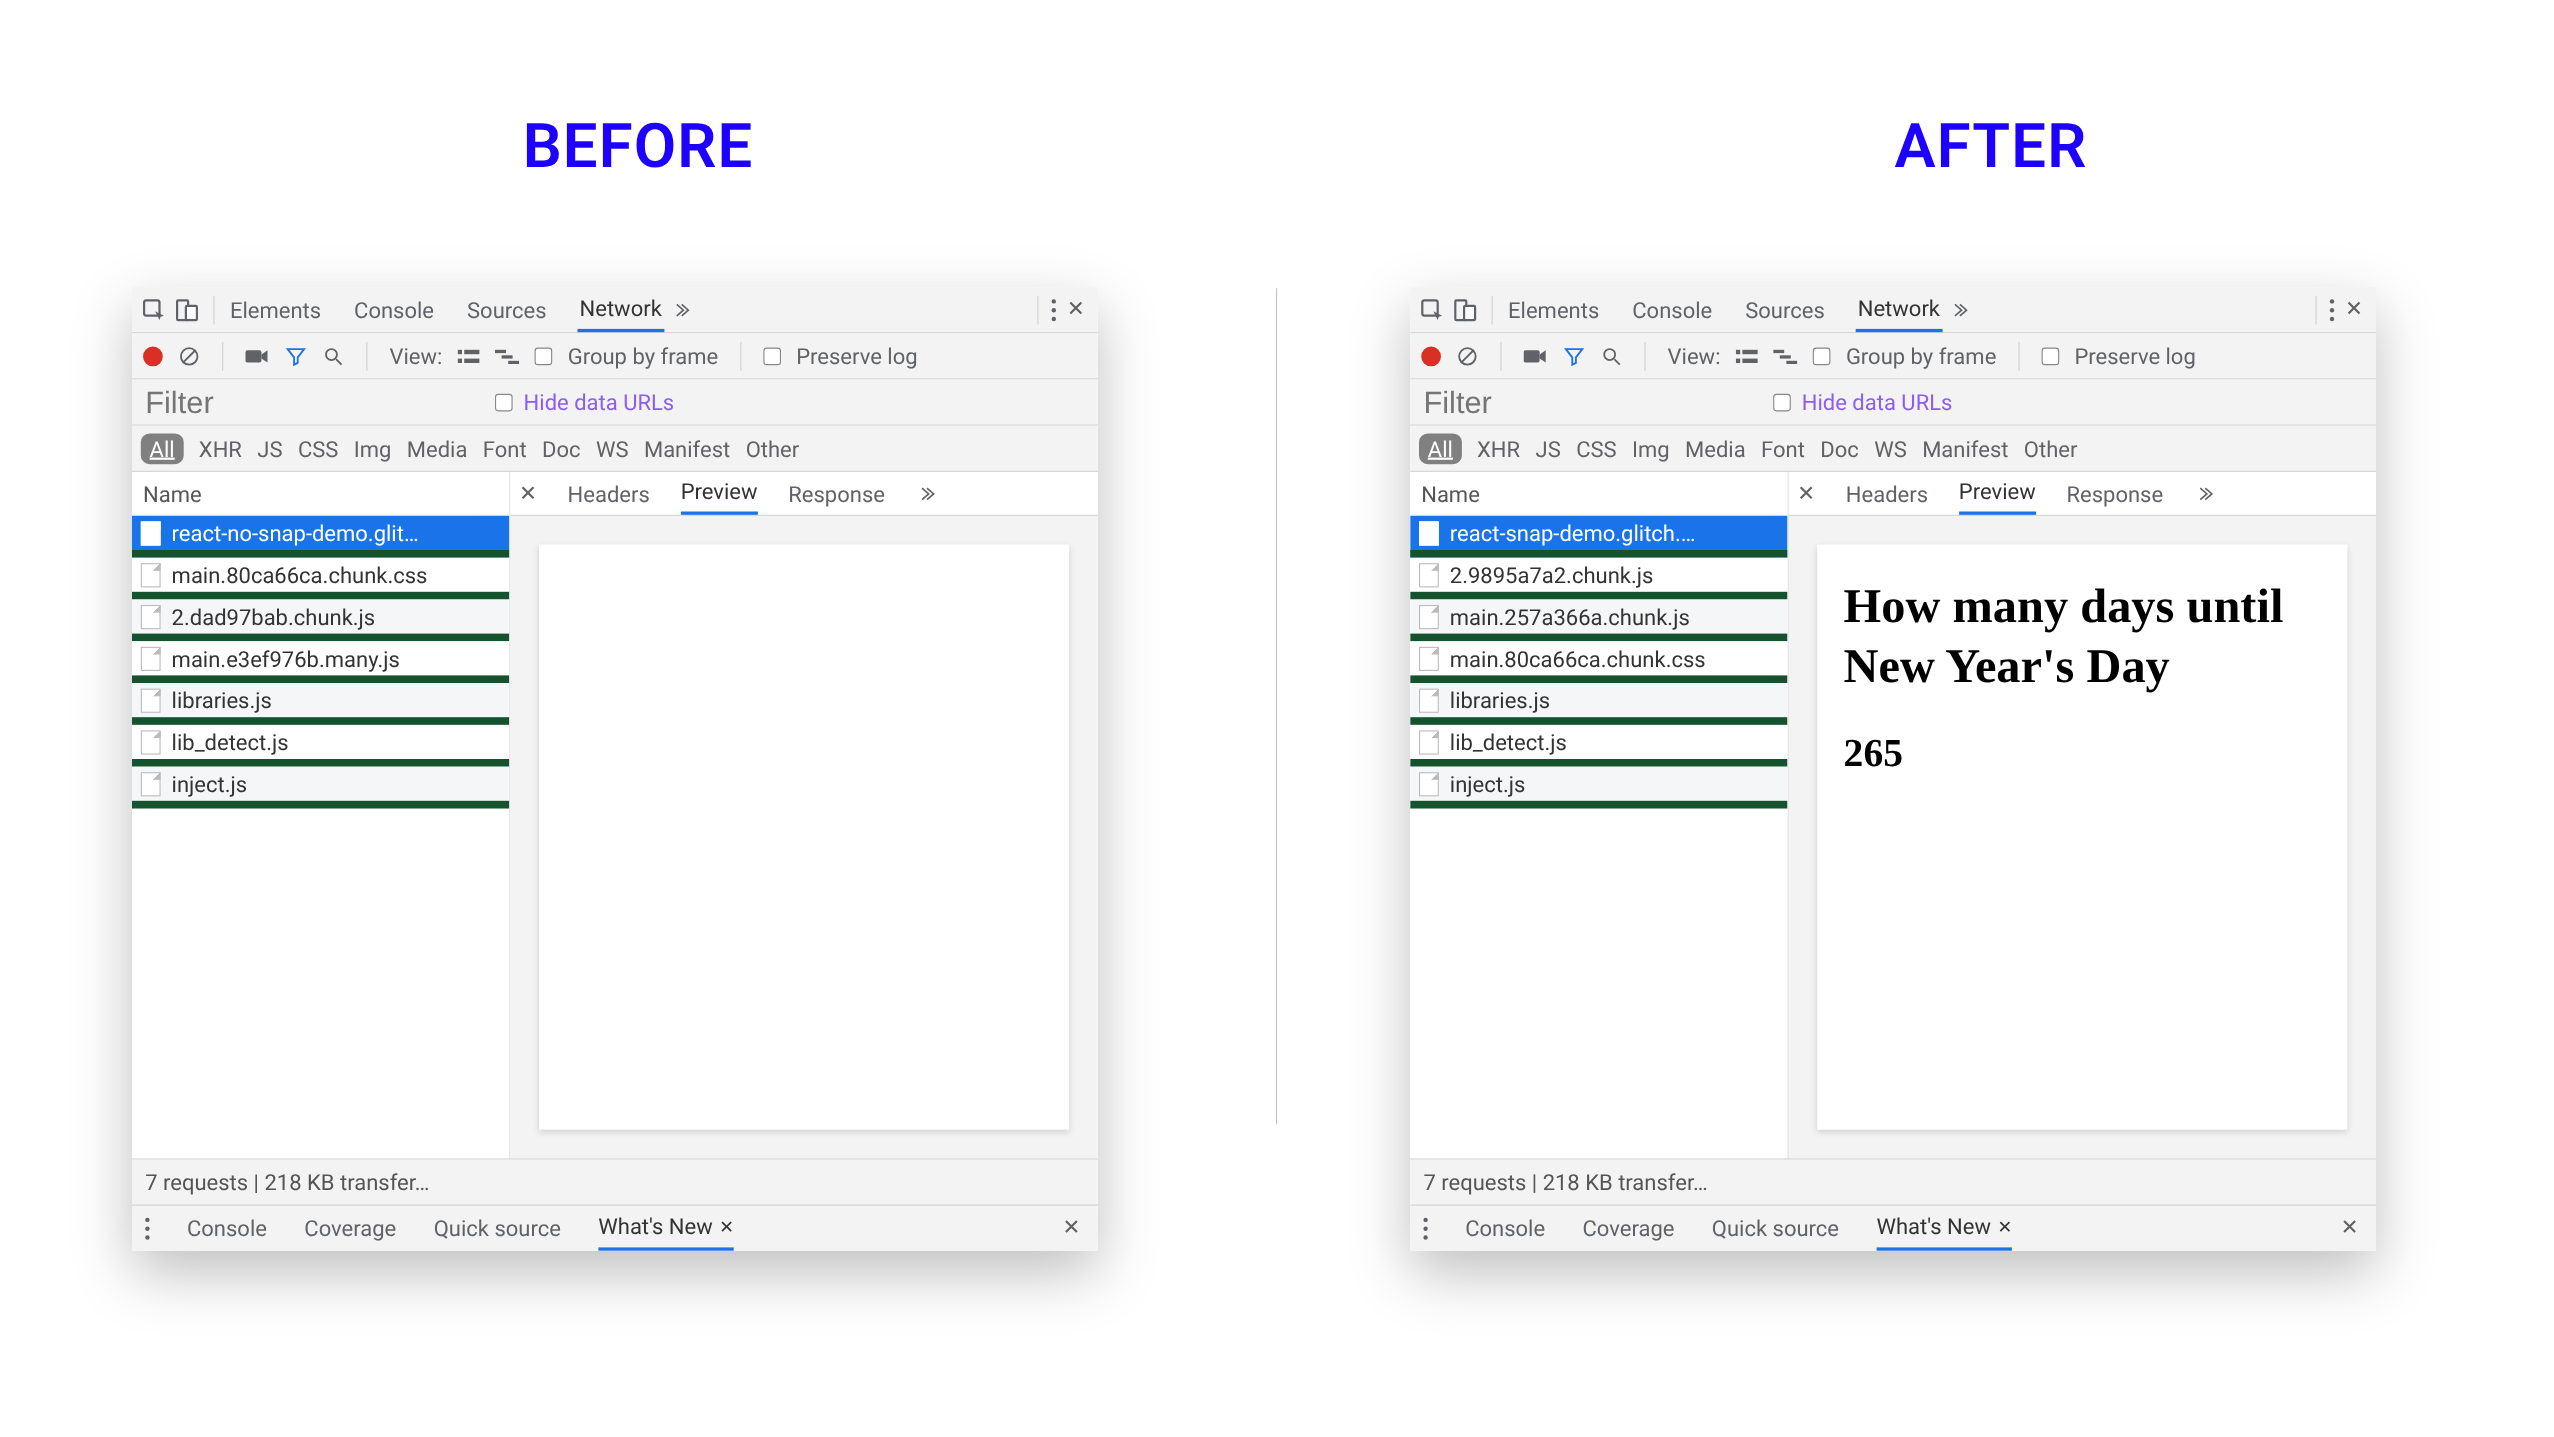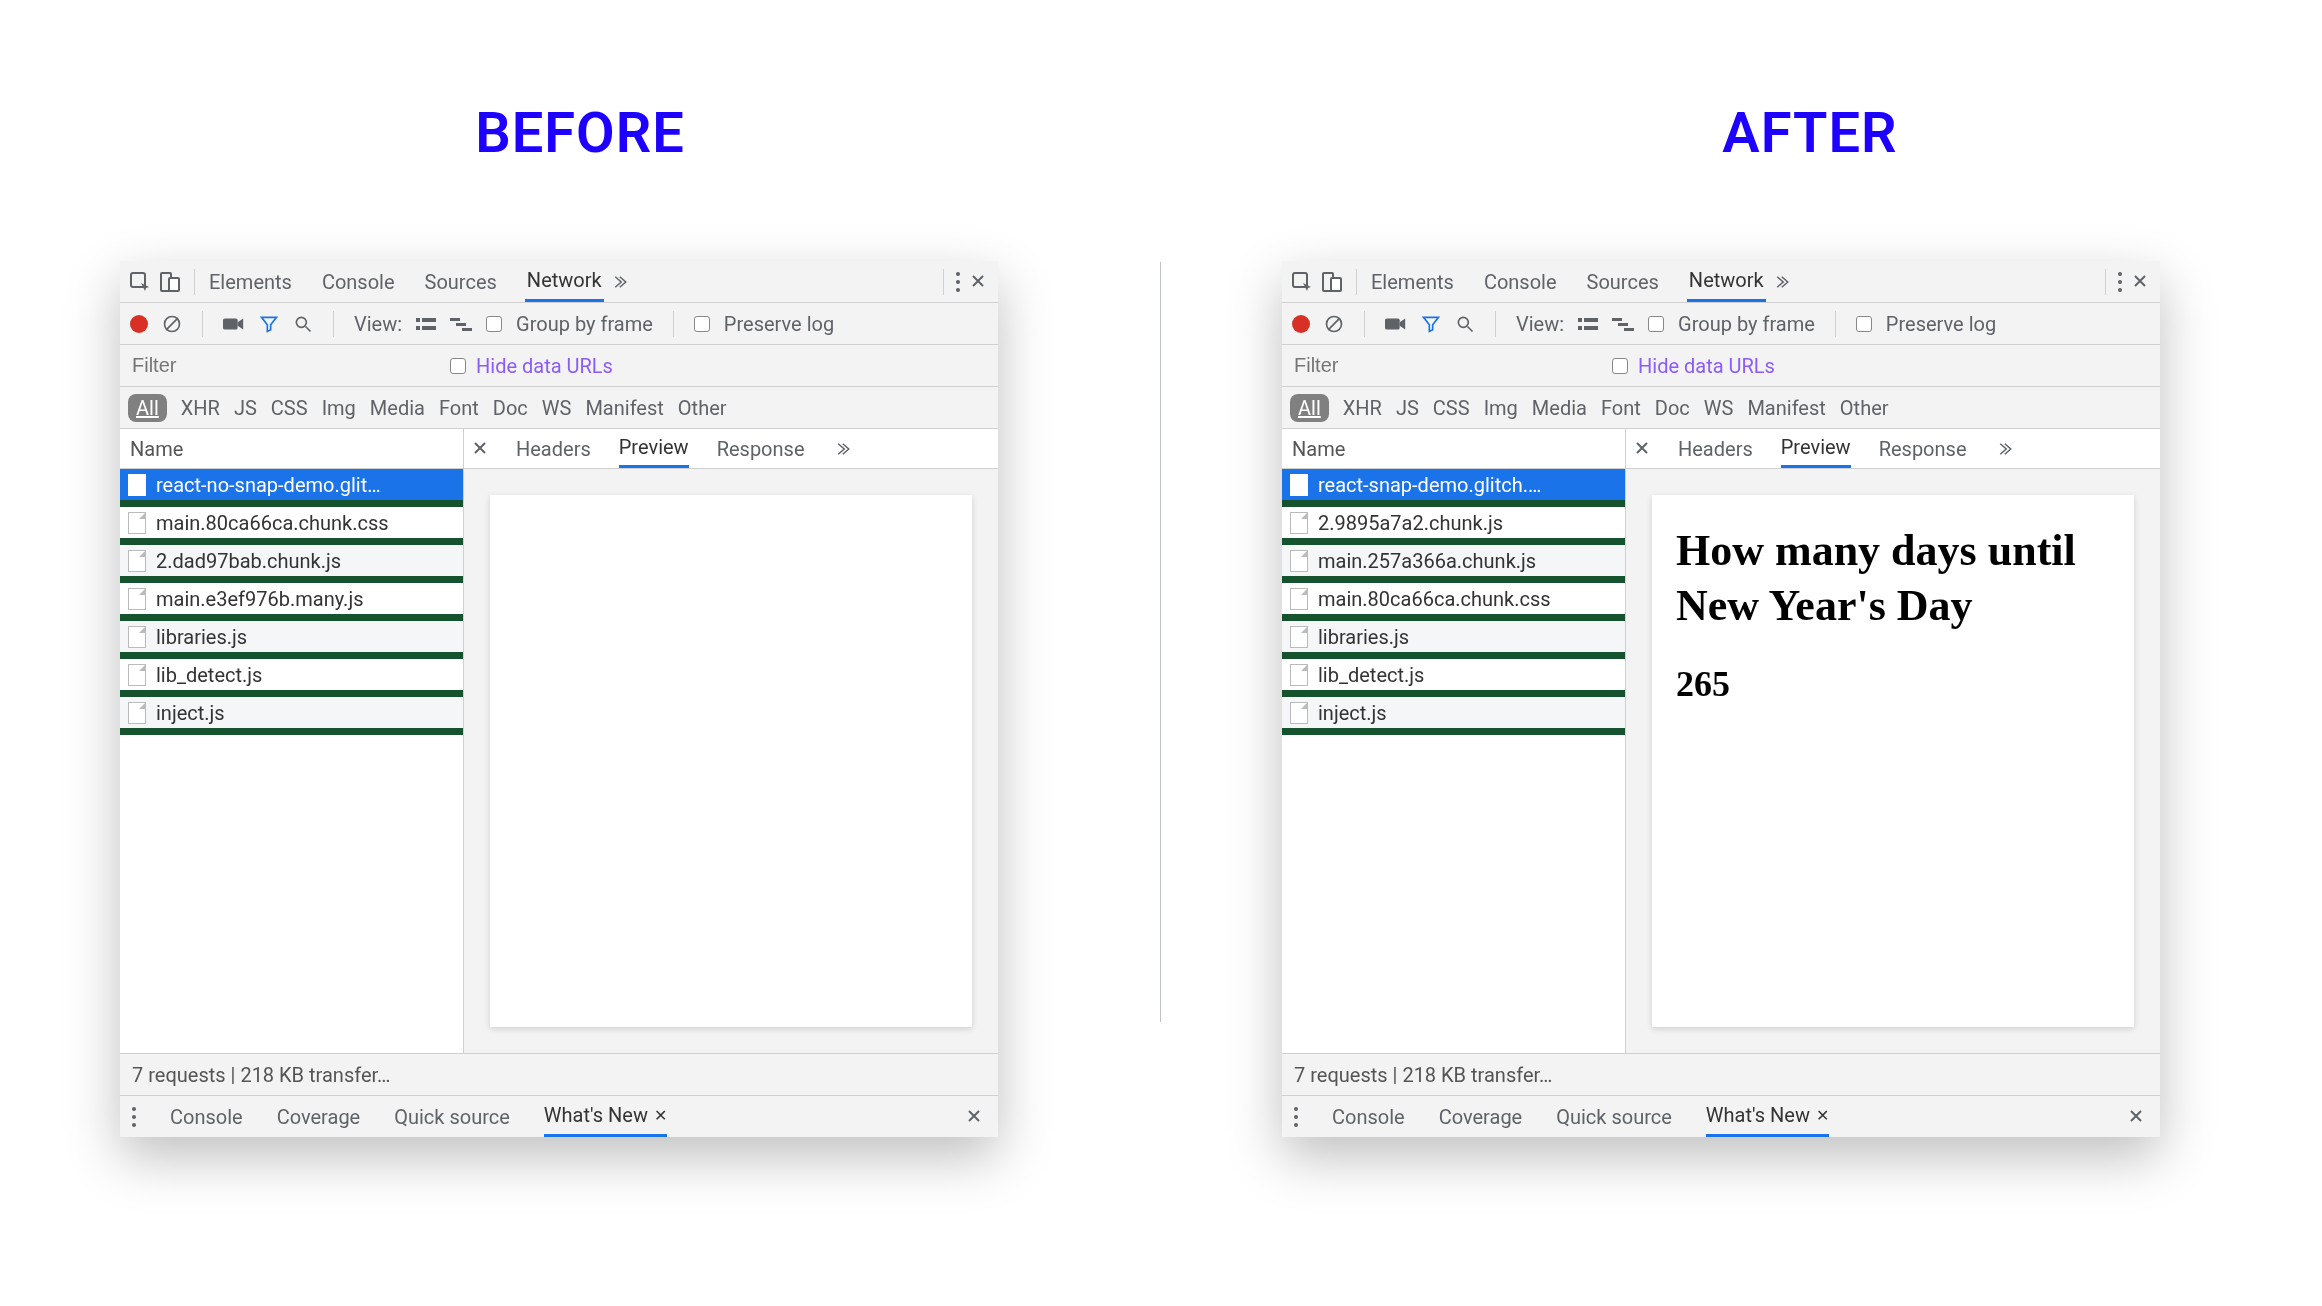--- a/index.html
+++ b/index.html
@@ -43,21 +43,21 @@
   .toolbar{display:flex;align-items:center;height:42px;border-bottom:1px solid var(--border);padding:0 10px;gap:14px;background:var(--panel);color:#5f6368;text-align:center;}
   .rec{width:18px;height:18px;border-radius:50%;background:#d93025;}
   .clr svg{width:20px;height:20px;}
   .cam svg{width:22px;height:16px;}
   .funnel svg{color:var(--blue);}
   .chkbox{width:16px;height:16px;border:1px solid #888;border-radius:3px;display:inline-block;background:#fff;}
 
   
   .filterrow{display:flex;align-items:center;height:42px;border-bottom:1px solid var(--border);background:var(--panel);}
   .filterinput{flex:0 0 300px;margin-left:10px;}
-  .filterinput input{width:100%;border:none;background:transparent;font-size:20px;color:#15803d;padding:4px 2px;outline:none;}
+  .filterinput input{width:100%;border:none;background:transparent;font-size:28px;color:#15803d;padding:4px 2px;outline:none;}
   .hideurls{display:flex;align-items:center;gap:10px;margin-left:20px;color:#8b5cf6;}
 
   
   .chips{display:flex;align-items:center;height:42px;border-bottom:1px solid var(--border);background:var(--panel);padding:0 8px;gap:14px;color:#5f6368;}
   .chip{cursor:pointer;}
   .chip.all{background:#808080;color:#fff;border-radius:8px;padding:2px 8px;text-decoration:underline;}
 
   
   .cols{display:flex;height:calc(100% - 42px*4 - 42px - 42px);}
   .namecol{width:344px;border-right:1px solid var(--border);display:flex;flex-direction:column;justify-content:flex-end;}

